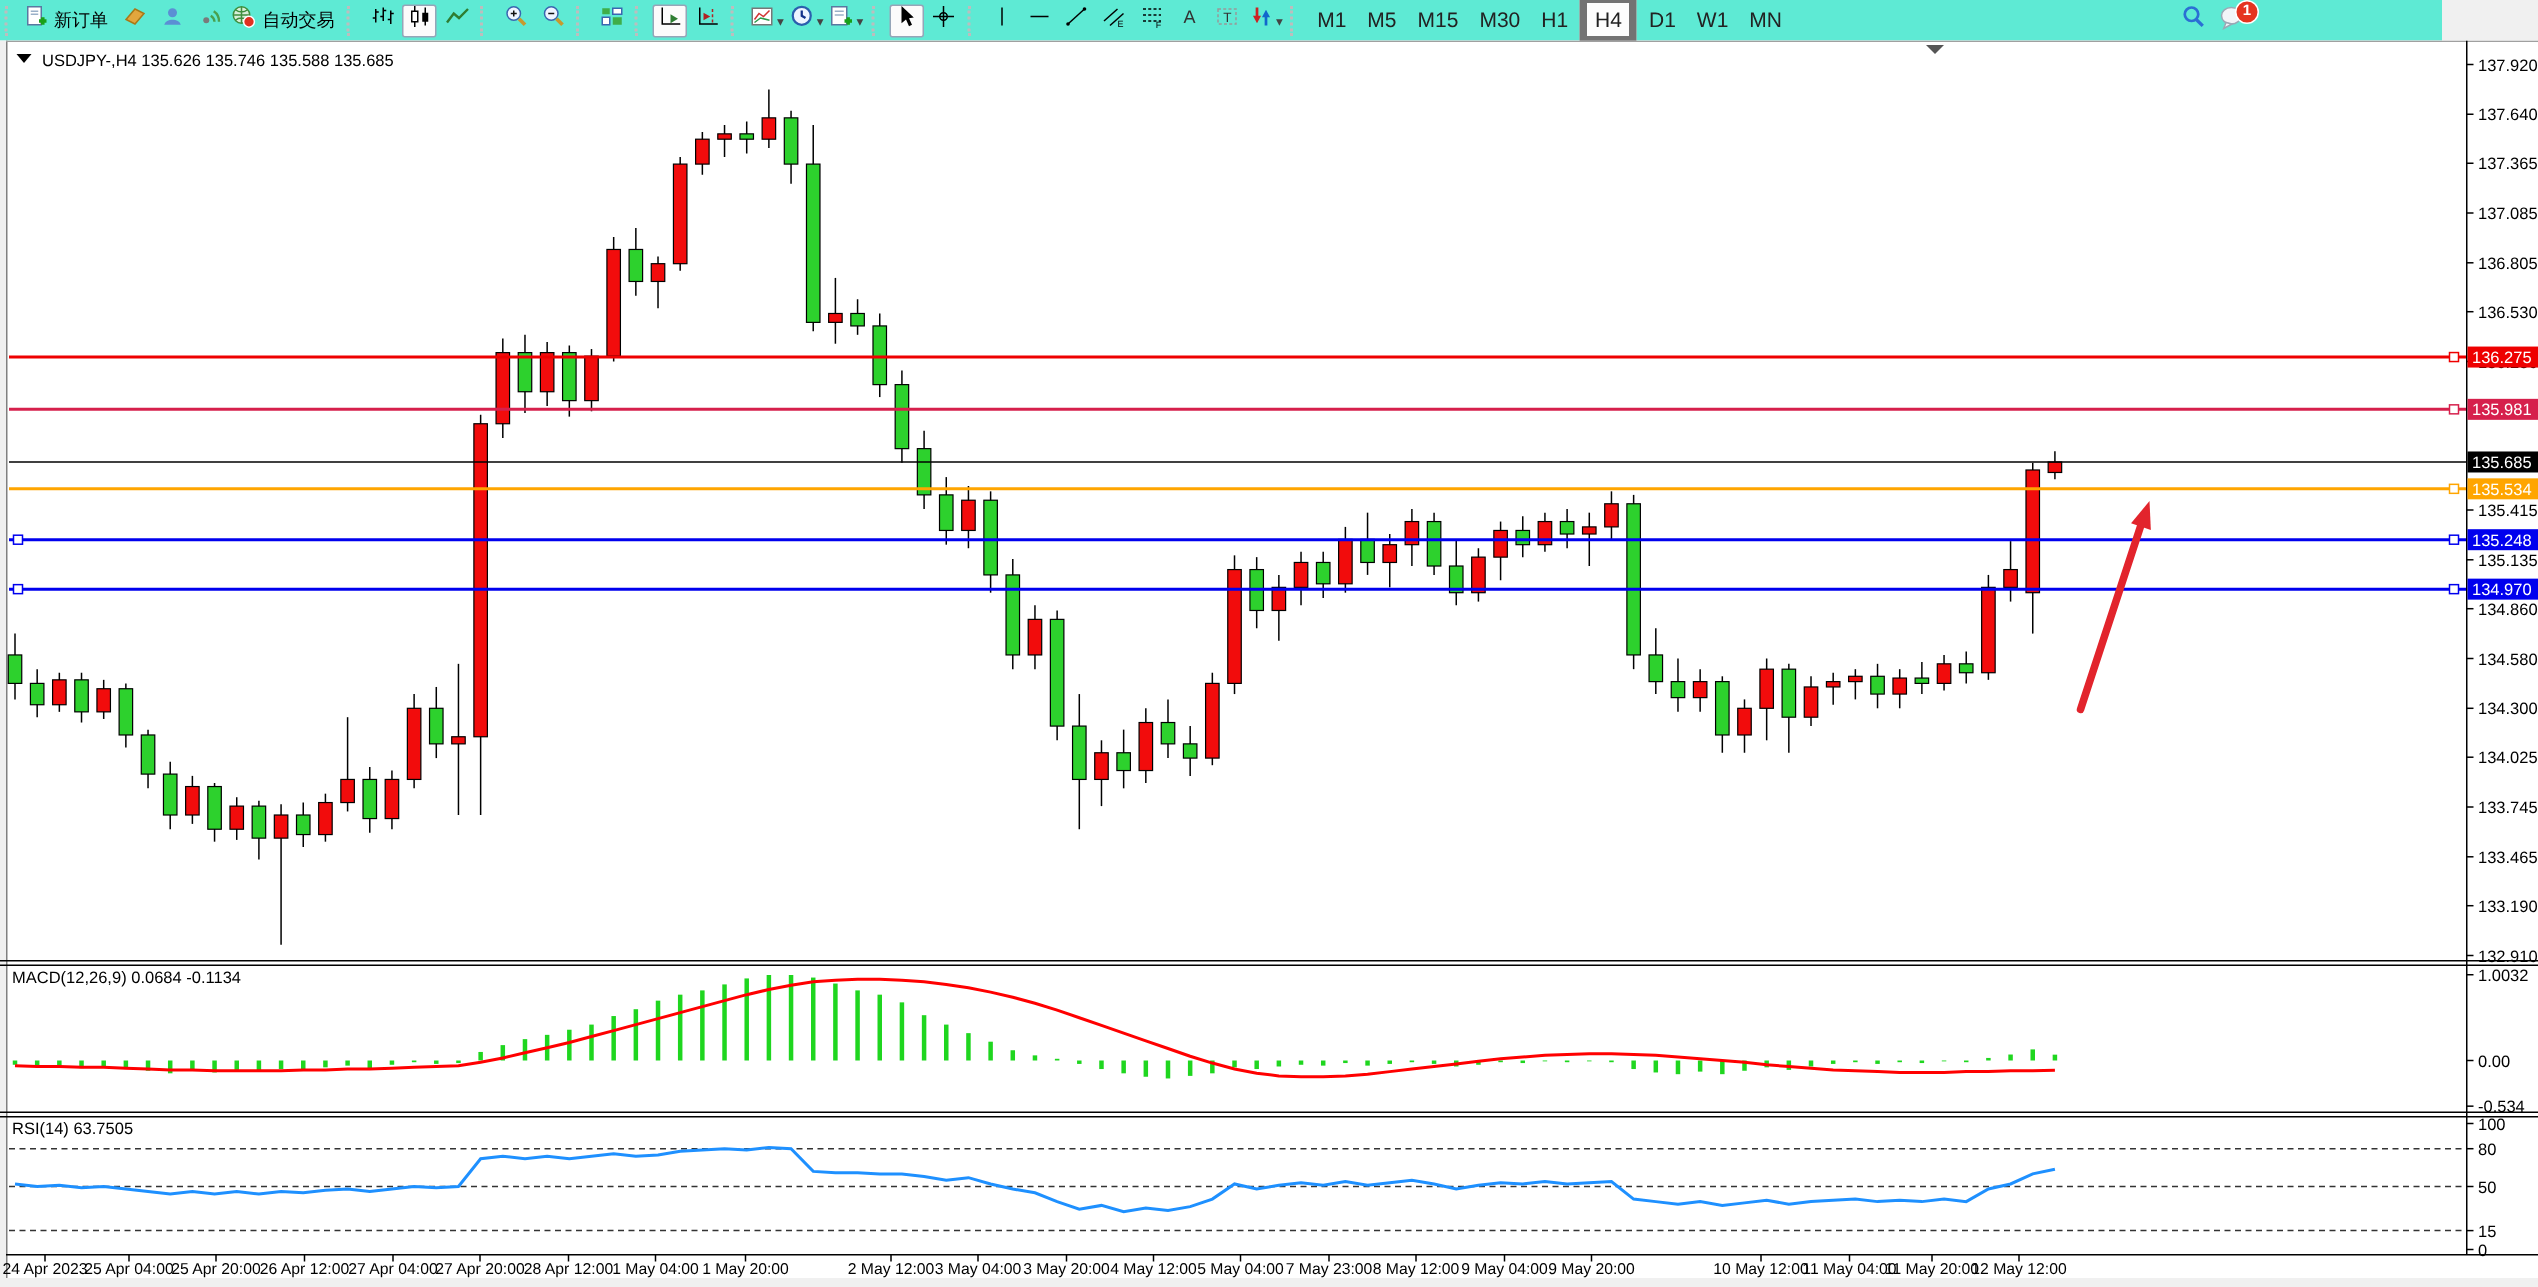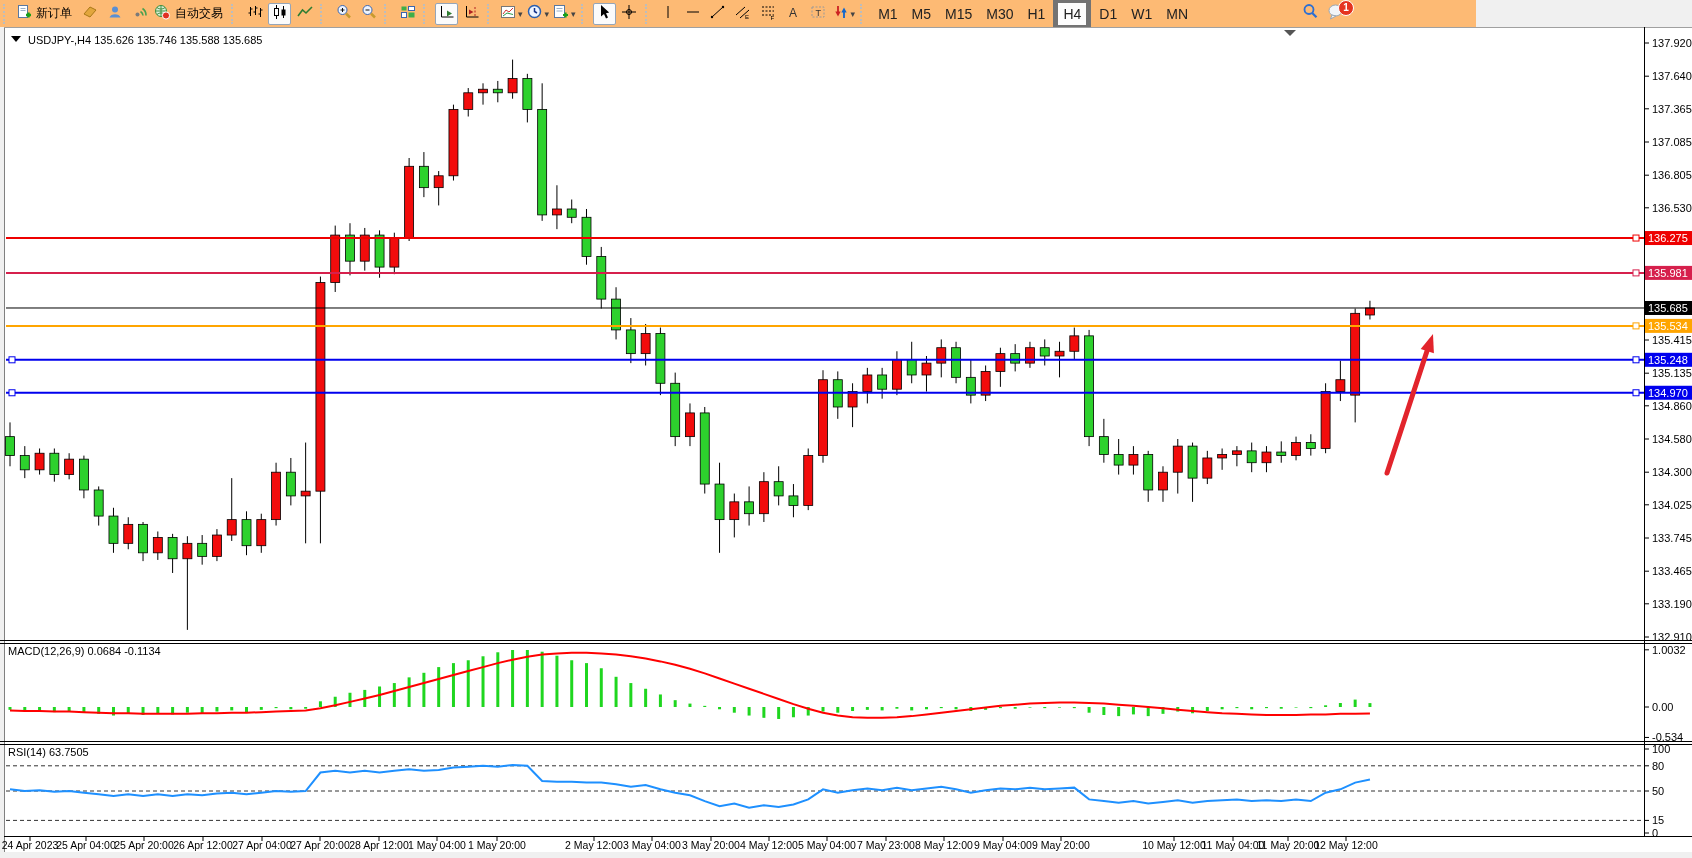--- a/index.html
+++ b/index.html
@@ -1,17 +1,17 @@
 <!DOCTYPE html>
 <html><head>
 <meta charset="utf-8">
 <style>
   html,body{margin:0;padding:0}
   body{width:1692px;height:858px;background:#f0f0f0;font-family:"Liberation Sans",sans-serif;overflow:hidden;position:relative}
-  #toolbar{position:absolute;top:0;left:0;width:1476px;height:27px;background:#fdba74;display:flex;align-items:center;box-sizing:border-box}
+  #toolbar{position:absolute;top:0;left:0;width:1628px;height:27px;background:#5eead4;display:flex;align-items:center;box-sizing:border-box}
   .grip{width:6px;height:20px;margin:0 3px;border-left:2px dotted #bdbdbd}
   .tbtn{height:22px;min-width:23px;display:flex;align-items:center;justify-content:center;margin:0 1px;border:1px solid transparent;border-radius:2px;box-sizing:border-box;cursor:default}
   .tbtn.pressed{background:#fbfbfb;border:1px solid #95a5b8}
   .tlabel{font-size:12px;color:#000;margin:0 3px 0 4px;white-space:nowrap;font-family:"Liberation Sans","DejaVu Sans",sans-serif}
   .dd{font-size:9px;color:#444;margin-left:2px}
   .tf{font-size:14px;color:#222;padding:3px 5px;margin:0 1px;border:1px solid transparent;border-radius:2px}
   .tf.pressed{background:#fdfdfd;border:5px solid #737373}
   #right-tools{margin-left:auto;margin-right:128px;display:flex;align-items:center;position:relative}
   #chat-badge{position:absolute;top:-4px;right:-8px;width:14px;height:14px;background:#e53420;border-radius:50%;color:#fff;font-size:10px;font-weight:bold;display:flex;align-items:center;justify-content:center;border:1px solid #fff}
   #chartsvg{position:absolute;top:27px;left:0}

